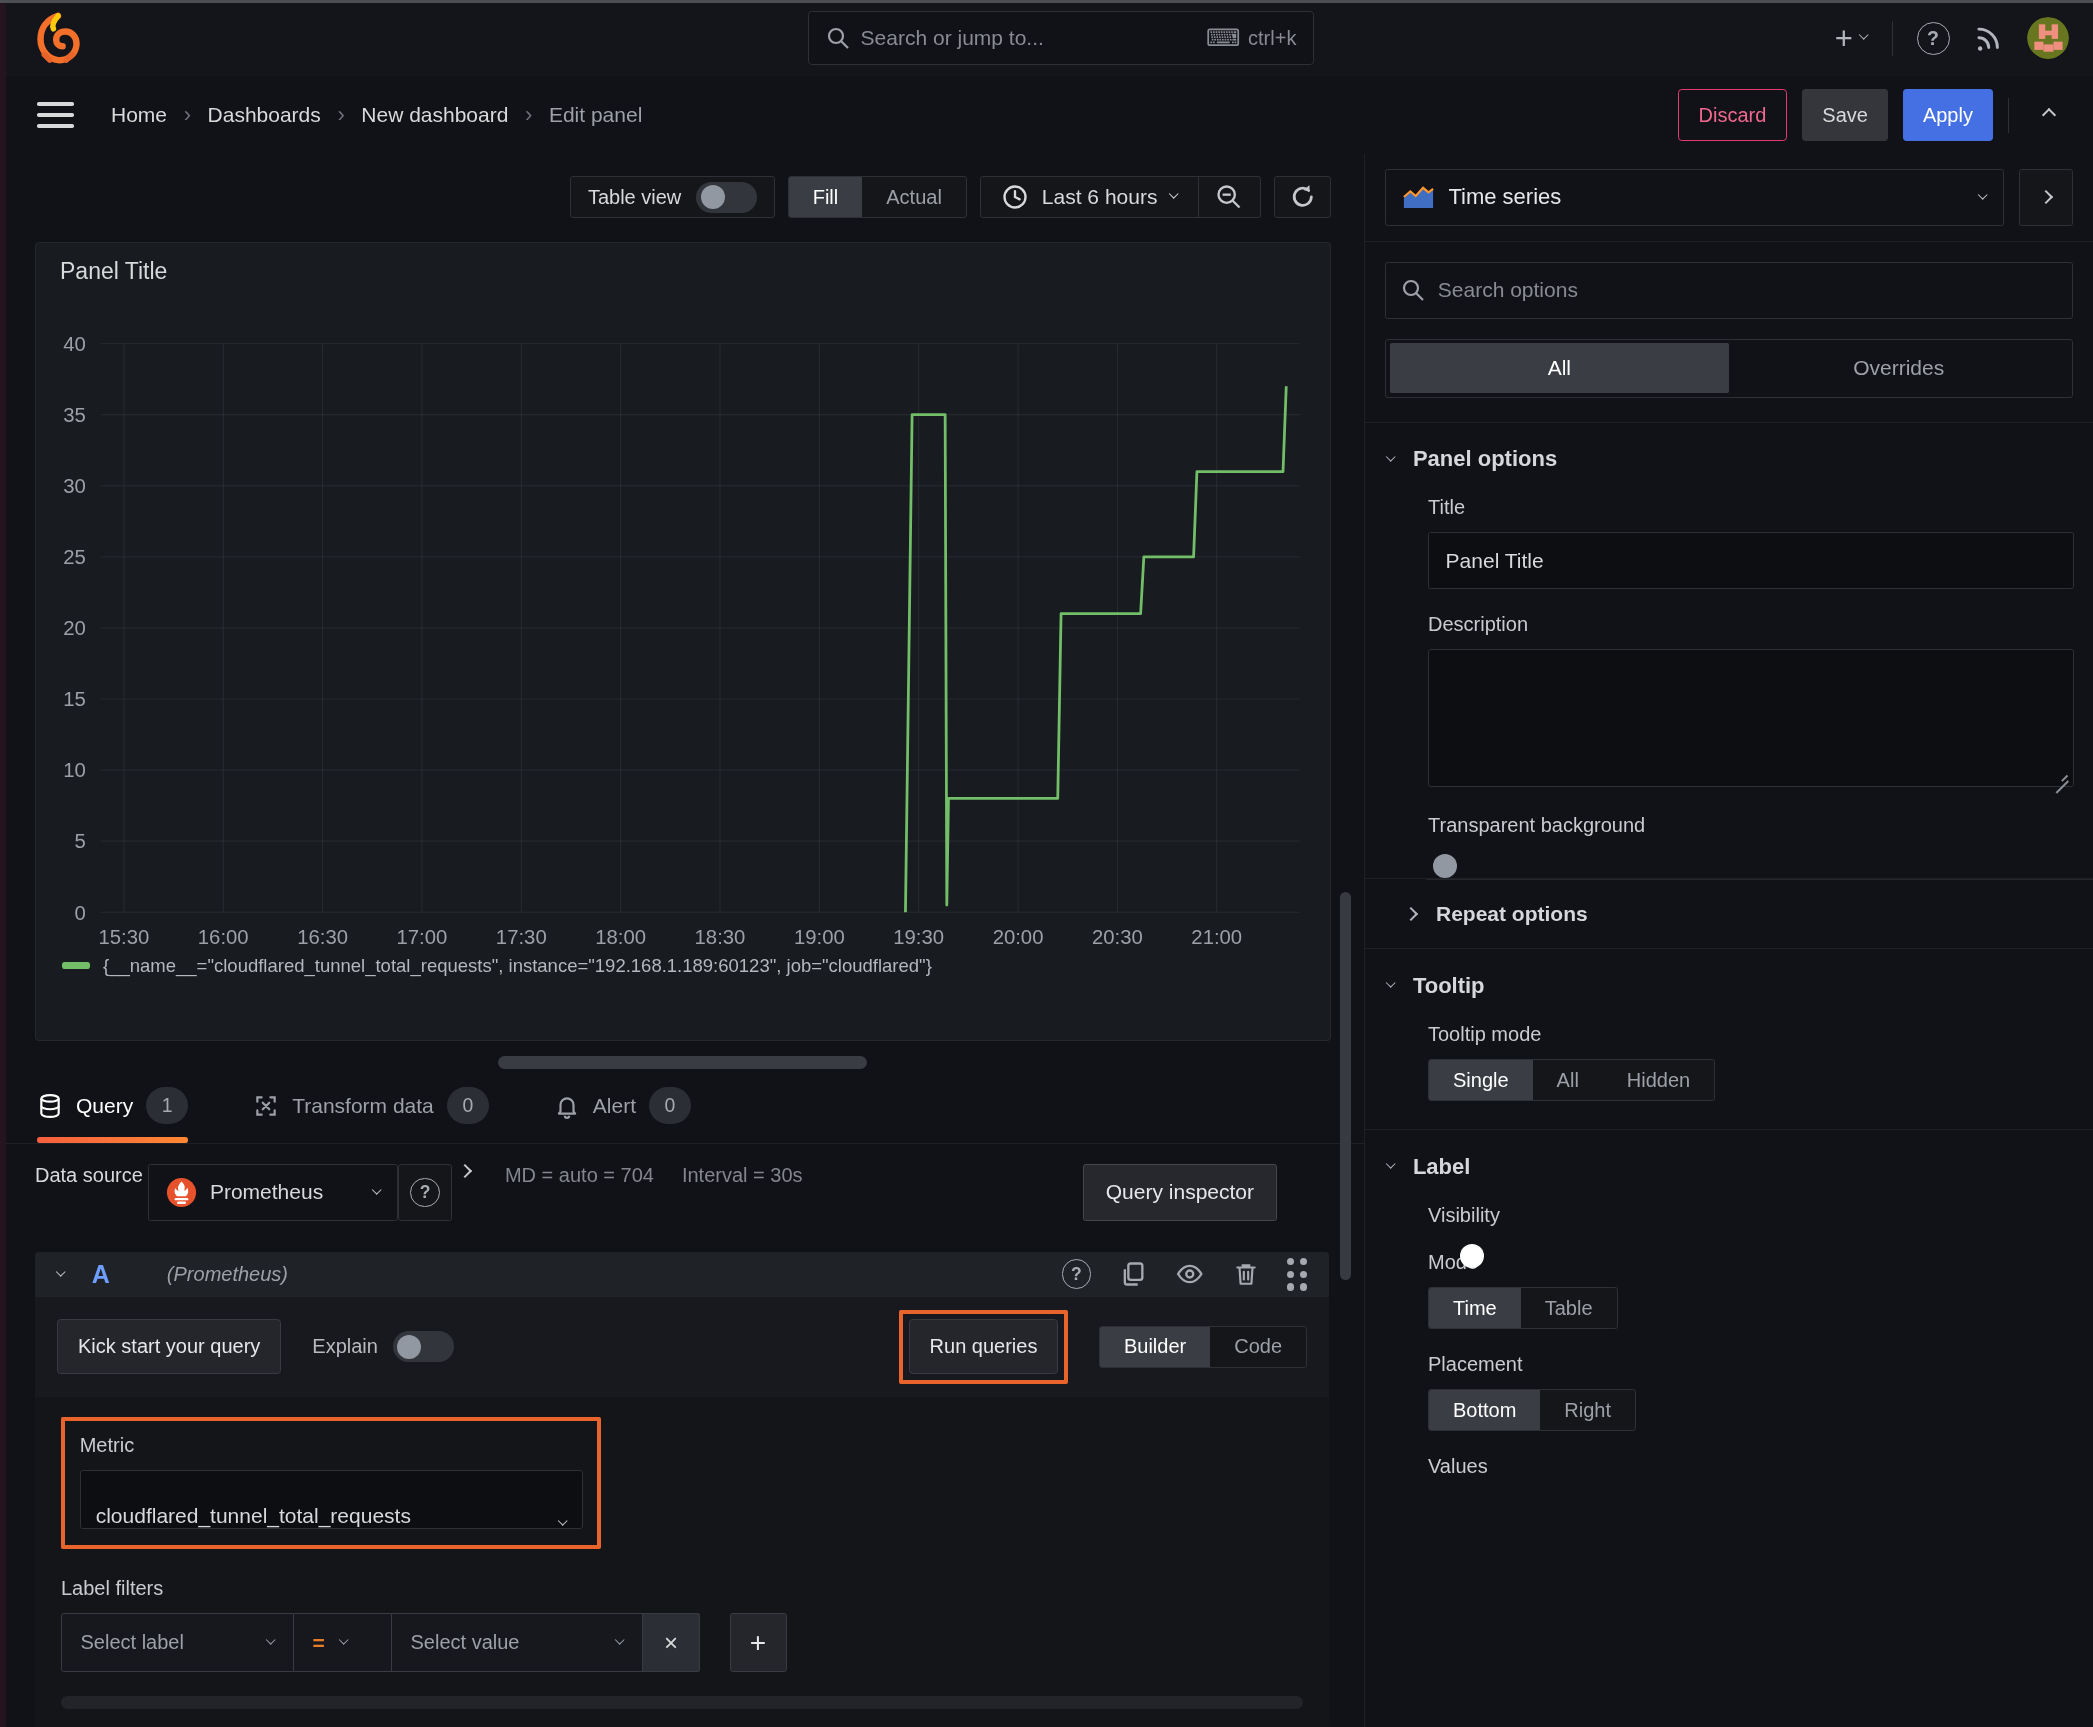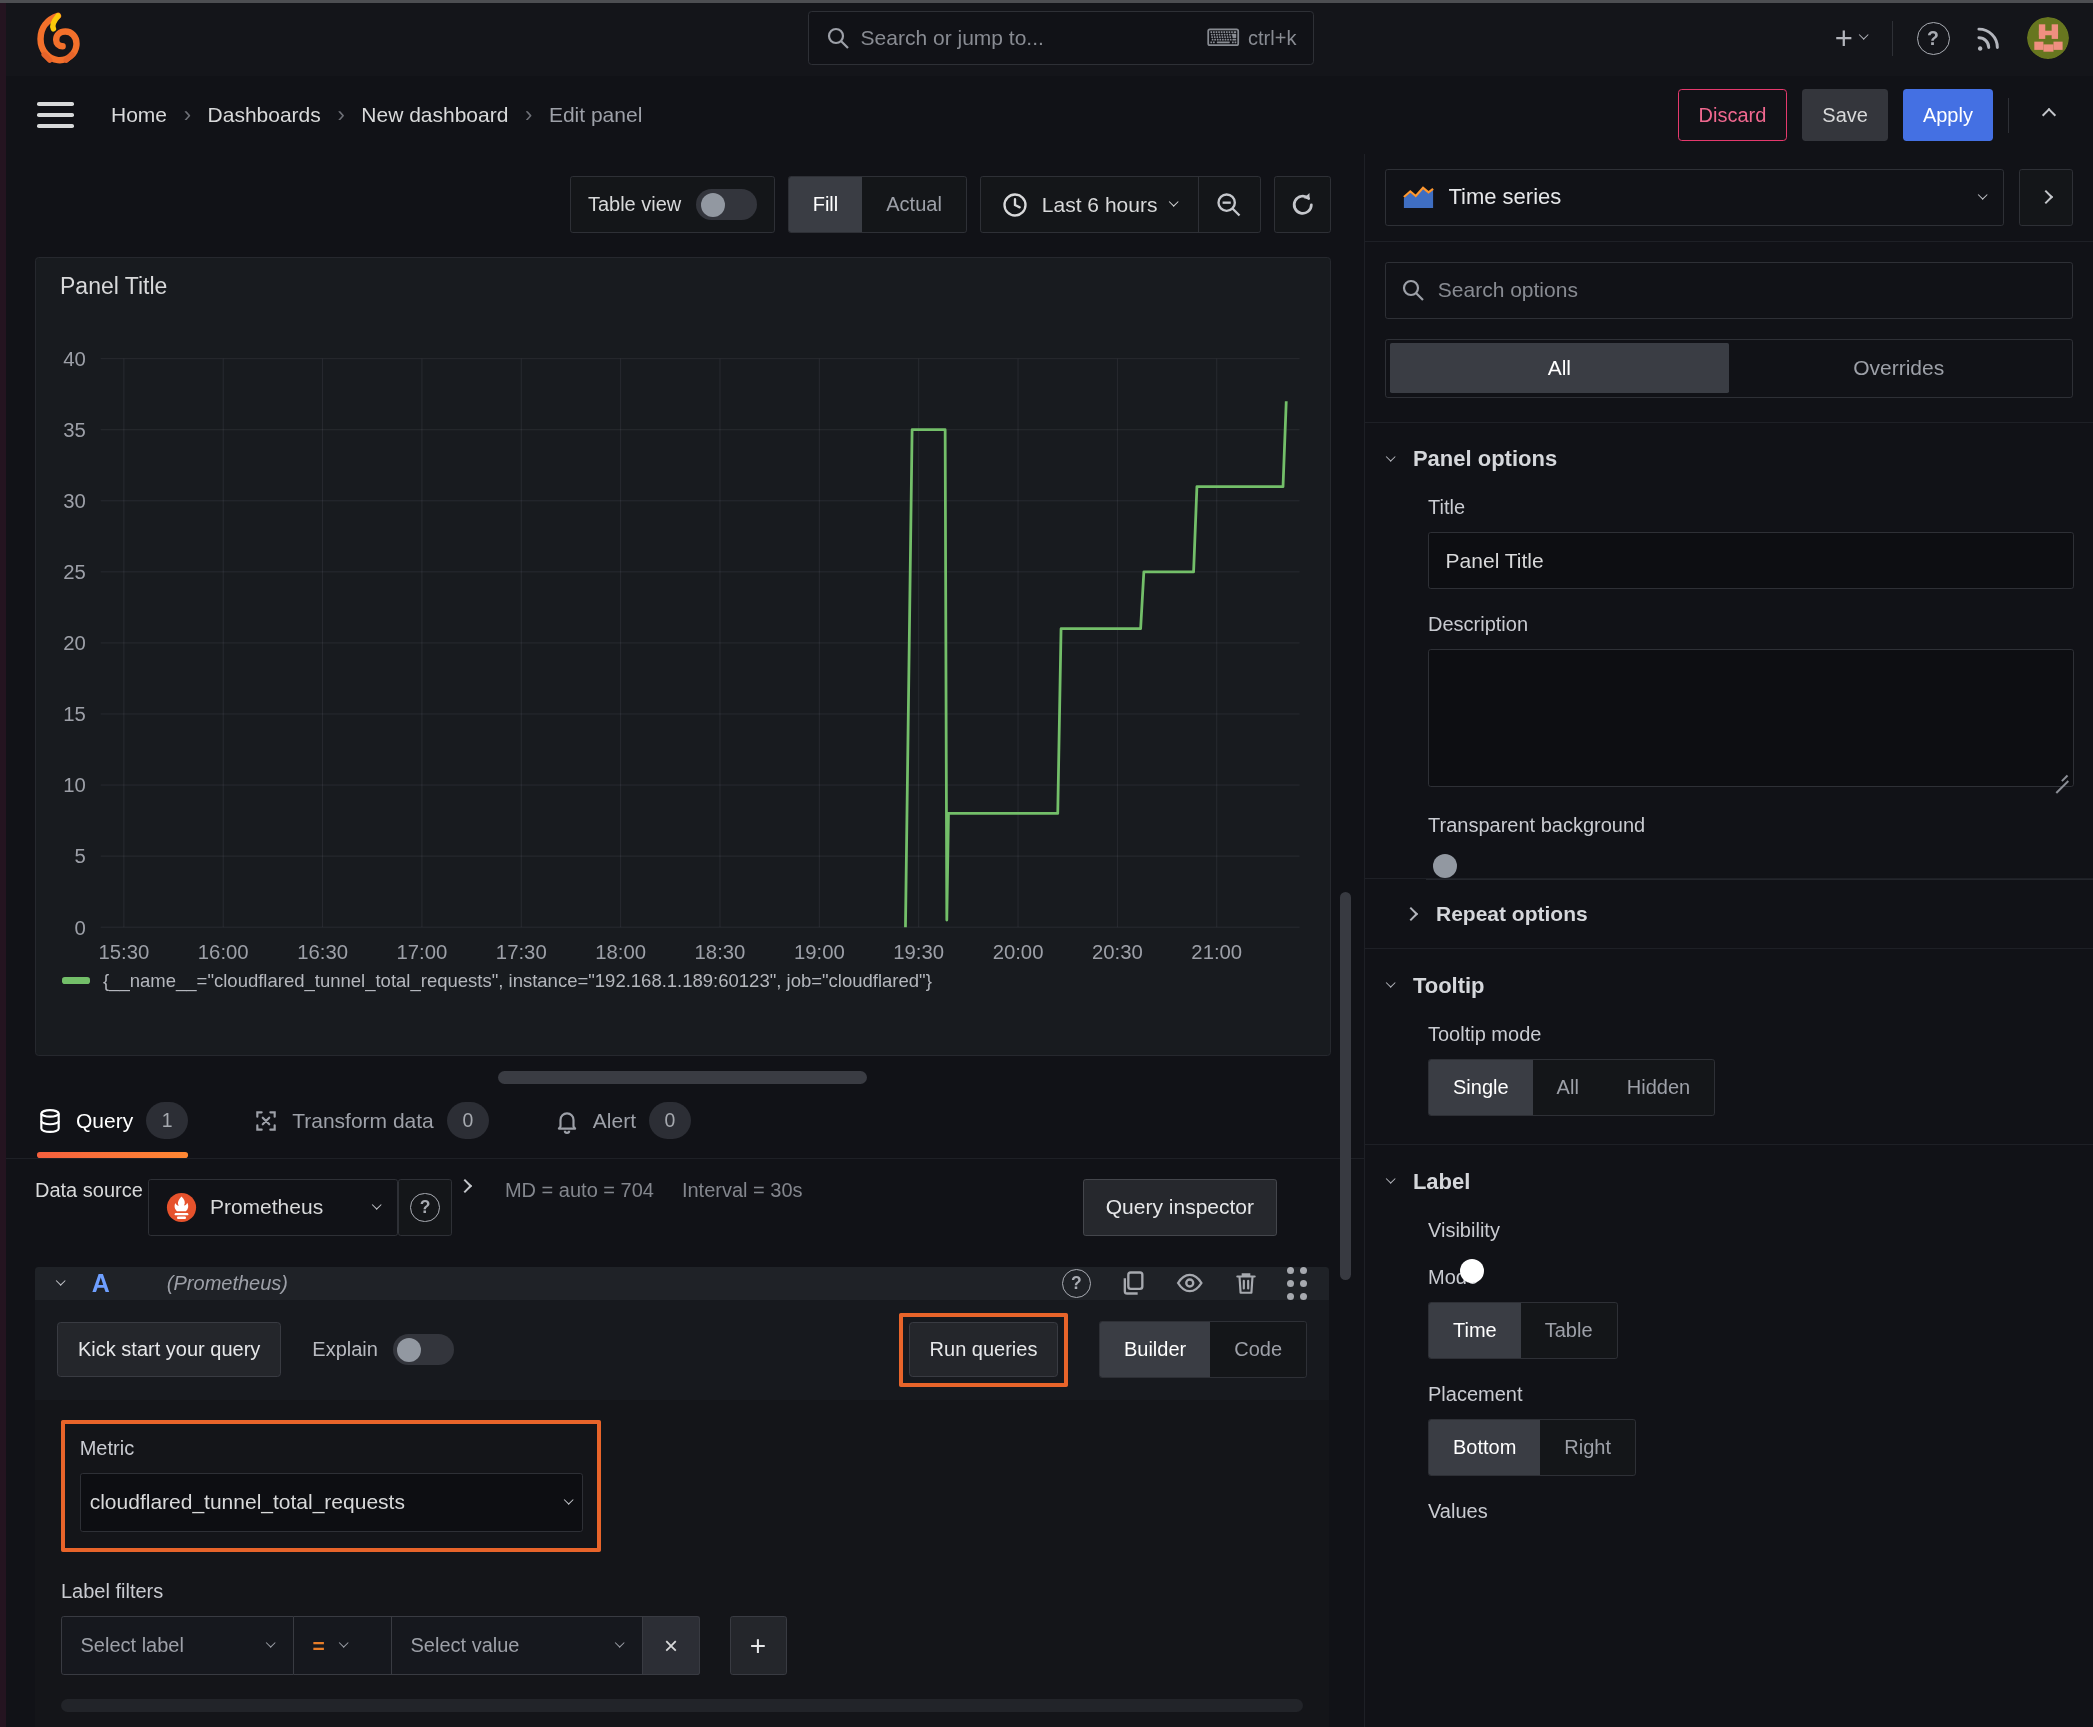--- a/index.html
+++ b/index.html
@@ -50,21 +50,21 @@
   .btn.apply { background:#4470e3; color:#ffffff; }
   .collapse-btn { background:none; border:none; color:#c5c7cc; margin-left:9.2px; padding:11px; cursor:pointer; }
 
   
   .content { display:flex; height:1575px; position:relative; }
   .main { width:1364px; display:flex; flex-direction:column; }
   .v-scrollbar { position:absolute; left:1340px; top:738px; width:11px; height:388px; border-radius:5.5px; background:#383a41; }
 
   
   .panel-toolbar { display:flex; justify-content:flex-end; align-items:center; gap:13px; margin:22px 33px 0 0; }
-  .tv-box, .seg, .time-box, .sq-btn { height:57px; border:0.9px solid #2e3036; border-radius:2.8px; background:#141619; display:flex; align-items:center; }
+  .tv-box, .seg, .time-box, .sq-btn { height:42px; border:0.9px solid #2e3036; border-radius:2.8px; background:#141619; display:flex; align-items:center; }
   .tv-box { padding:0 16.6px; gap:14.8px; font-size:20px; color:#d8d9da; }
   .seg { padding:0; overflow:hidden; }
   .seg-opt { height:100%; display:flex; align-items:center; padding:0 24px; font-size:20px; color:#9da0a8; cursor:pointer; }
   .seg-opt.active { background:#3a3d44; color:#ffffff; }
   .time-box { padding:0; }
   .time-main { display:flex; align-items:center; gap:13px; padding:0 20px; color:#d8d9da; font-size:21px; cursor:pointer; }
   .time-zoom { border-left:0.9px solid #2e3036; height:100%; display:flex; align-items:center; padding:0 16.6px; cursor:pointer; color:#c5c7cc; }
   .sq-btn { width:57px; justify-content:center; cursor:pointer; color:#c5c7cc; }
 
   
@@ -117,21 +117,21 @@
   .btn.dark { background:#24262b; border:0.9px solid #393b42; color:#e6e7e9; height:55px; }
   .explain { display:flex; align-items:center; gap:14.8px; font-size:20px; color:#b8bac0; }
   .hl-box { border:4.6px solid #e8642a; padding:5.5px; border-radius:1.8px; }
   .hl-box.run { margin-left:auto; }
   .seg.builder-code { background:#141619; }
 
   .qc-body { flex:1; background:#141519; padding:20px 26px; }
   .field-label { font-size:20px; color:#c9cbd1; margin-bottom:13px; }
   .metric-box { display:inline-block; }
   .select-box { height:59px; background:#0d0e12; border:0.9px solid #2e3036; border-radius:2.8px; display:flex;
-    align-items:center; gap:22px; padding:0 9px; font-size:21px; color:#d8d9da; cursor:pointer; }
+    align-items:flex-end; gap:22px; padding:0 15px; font-size:21px; color:#d8d9da; cursor:pointer; }
   .select-box .chev { color:#c5c7cc; }
   .lf-row { display:flex; align-items:center; margin-top:9.2px; }
   .lf-sel { height:59px; background:#16181e; border:0.9px solid #393b42; display:flex; align-items:center; gap:14.8px;
     padding:0 18.5px; font-size:20px; color:#9da0a8; cursor:pointer; }
   .lf-sel.first { border-radius:2.8px 0 0 2.8px; }
   .lf-op { color:#e87d28; font-weight:bold; font-size:21px; }
   .lf-x { width:57px; height:59px; background:#2c2e35; border:0.9px solid #393b42; border-left:none; border-radius:0 2.8px 2.8px 0;
     color:#d8d9da; font-size:24px; display:flex; align-items:center; justify-content:center; cursor:pointer; }
   .lf-add { width:57px; height:59px; margin-left:29.5px; background:#24262b; border:0.9px solid #393b42; border-radius:2.8px;
     color:#e6e7e9; font-size:28px; display:flex; align-items:center; justify-content:center; cursor:pointer; }

